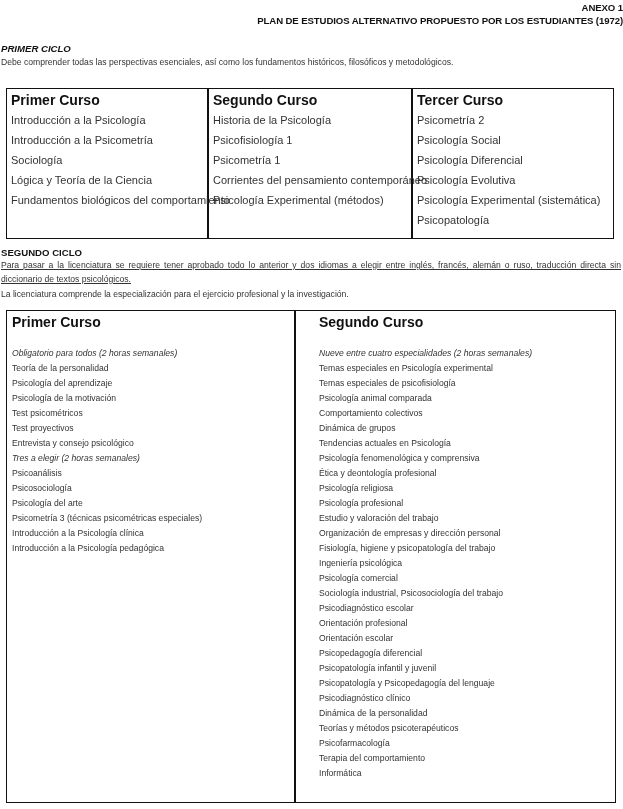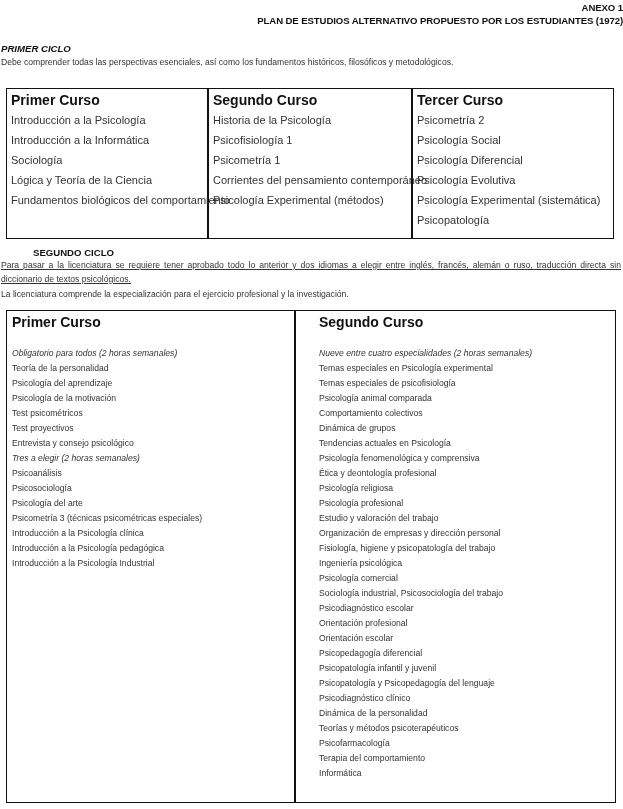--- a/index.html
+++ b/index.html
@@ -54,21 +54,21 @@
   <div class="title-line">PLAN DE ESTUDIOS ALTERNATIVO PROPUESTO POR LOS ESTUDIANTES (1972)</div>
 </div>
 
 <div class="section-heading" style="top:43px;font-style:italic;">PRIMER CICLO</div>
 <div class="section-text" style="top:55px;">Debe comprender todas las perspectivas esenciales, así como los fundamentos históricos, filosóficos y metodológicos.</div>
 
 <div class="tbl1" id="tbl1">
     <div class="col col1">
       <div class="col-head">Primer Curso</div>
       <div class="item">Introducción a la Psicología</div>
-      <div class="item">Introducción a la Informática</div>
+      <div class="item">Introducción a la Psicometría</div>
       <div class="item">Sociología</div>
       <div class="item">Lógica y Teoría de la Ciencia</div>
       <div class="item">Fundamentos biológicos del comportamiento</div>
     </div>
     <div class="col col2">
       <div class="col-head">Segundo Curso</div>
       <div class="item">Historia de la Psicología</div>
       <div class="item">Psicofisiología 1</div>
       <div class="item">Psicometría 1</div>
       <div class="item">Corrientes del pensamiento contemporáneo</div>
@@ -78,42 +78,41 @@
       <div class="col-head">Tercer Curso</div>
       <div class="item">Psicometría 2</div>
       <div class="item">Psicología Social</div>
       <div class="item">Psicología Diferencial</div>
       <div class="item">Psicología Evolutiva</div>
       <div class="item">Psicología Experimental (sistemática)</div>
       <div class="item">Psicopatología</div>
     </div>
   </div>
 
-<div class="section-heading" style="top:247px;margin-left:32px;">SEGUNDO CICLO</div>
+<div class="section-heading" style="top:247px;">SEGUNDO CICLO</div>
 <div class="section-text" style="top:259px; line-height:13.5px;text-decoration:underline;">Para pasar a la licenciatura se requiere tener aprobado todo lo anterior y dos idiomas a elegir entre inglés, francés, alemán o ruso, traducción directa sin diccionario de textos psicológicos.</div>
 <div class="section-text" style="top:287px;">La licenciatura comprende la especialización para el ejercicio profesional y la investigación.</div>
 
 <div class="tbl2" id="tbl2">
     <div class="col colA">
       <div class="col-head">Primer Curso</div>
       <div class="item italic">Obligatorio para todos (2 horas semanales)</div>
       <div class="item">Teoría de la personalidad</div>
       <div class="item">Psicología del aprendizaje</div>
       <div class="item">Psicología de la motivación</div>
       <div class="item">Test psicométricos</div>
       <div class="item">Test proyectivos</div>
       <div class="item">Entrevista y consejo psicológico</div>
       <div class="item italic">Tres a elegir (2 horas semanales)</div>
       <div class="item">Psicoanálisis</div>
       <div class="item">Psicosociología</div>
       <div class="item">Psicología del arte</div>
       <div class="item">Psicometría 3 (técnicas psicométricas especiales)</div>
       <div class="item">Introducción a la Psicología clínica</div>
       <div class="item">Introducción a la Psicología pedagógica</div>
-      <div class="item">Introducción a la Psicología Industrial</div>
     </div>
     <div class="col colB">
       <div class="col-head">Segundo Curso</div>
       <div class="item italic">Nueve entre cuatro especialidades (2 horas semanales)</div>
       <div class="item">Temas especiales en Psicología experimental</div>
       <div class="item">Temas especiales de psicofisiología</div>
       <div class="item">Psicología animal comparada</div>
       <div class="item">Comportamiento colectivos</div>
       <div class="item">Dinámica de grupos</div>
       <div class="item">Tendencias actuales en Psicología</div>

